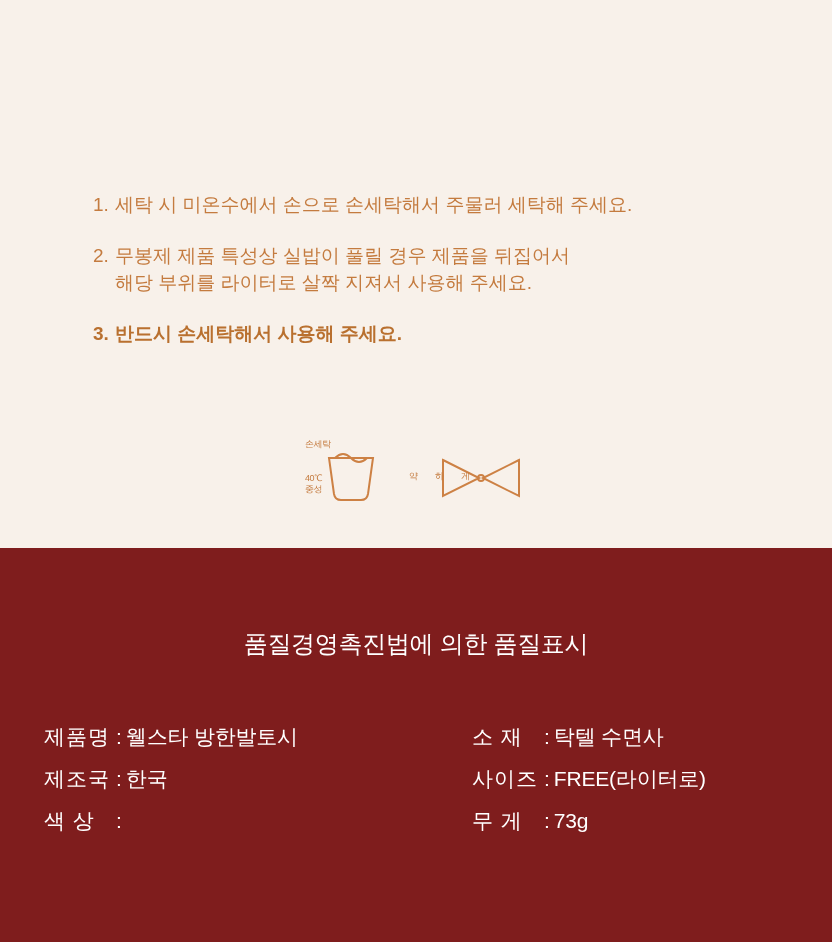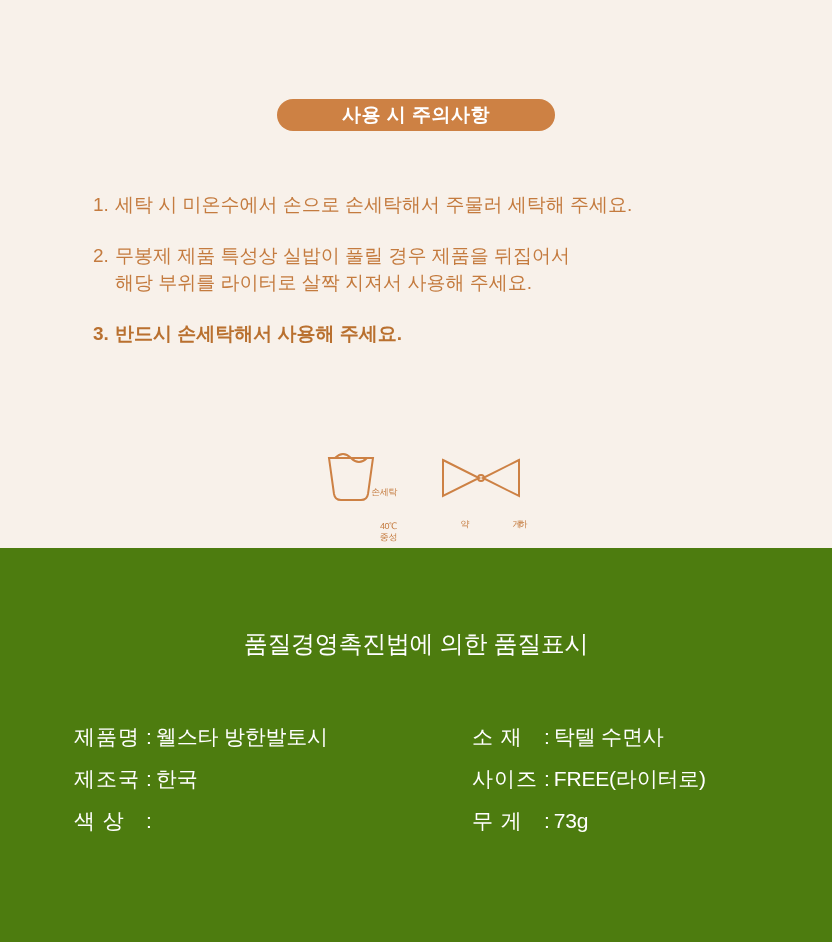--- a/index.html
+++ b/index.html
@@ -85,35 +85,34 @@
   }
   .symbol {
     position: relative;
     width: 92px;
     height: 80px;
   }
   .symbol svg { display: block; }
   .symbol .cap {
     position: absolute;
     width: 100%;
-    text-align: right;
+    text-align: left;
     font-size: 9px;
     color: #c47b3f;
     letter-spacing: -0.4px;
-    margin-top: 48px;
   }
 
   
   .spec-section {
     position: absolute;
     top: 548px;
     left: 0;
     width: 832px;
     height: 394px;
-    background: #4d7c0f;
+    background: #7f1d1d;
     color: #ffffff;
     box-sizing: border-box;
   }
   .spec-title {
     position: absolute;
     top: 80px;
     width: 100%;
     text-align: center;
     font-size: 24px;
     letter-spacing: -0.3px;
@@ -121,21 +120,21 @@
   .spec-grid {
     position: absolute;
     top: 175px;
     left: 0;
     width: 100%;
     display: flex;
   }
   .spec-col {
     box-sizing: border-box;
   }
-  .spec-col.left { width: 410px; padding-left: 74px; }
+  .spec-col.left { width: 410px; padding-left: 44px; }
   .spec-col.right { width: 422px; padding-left: 62px; }
   .spec-row {
     display: flex;
     align-items: baseline;
     font-size: 21px;
     margin-bottom: 14px;
     white-space: nowrap;
   }
   .spec-row .label {
     display: inline-block;
@@ -149,21 +148,20 @@
     letter-spacing: -0.2px;
   }
 </style>
 </head>
 <body>
 
 <div class="page">
 
   <section class="caution-section">
 
-    <div class="caution-badge">사용 시 주의사항</div>
 
     <div class="caution-list">
 
       <div class="caution-item">
         <span class="num">1.</span>
         <span class="txt">세탁 시 미온수에서 손으로 손세탁해서 주물러 세탁해 주세요.</span>
       </div>
 
       <div class="caution-item">
         <span class="num">2.</span>

